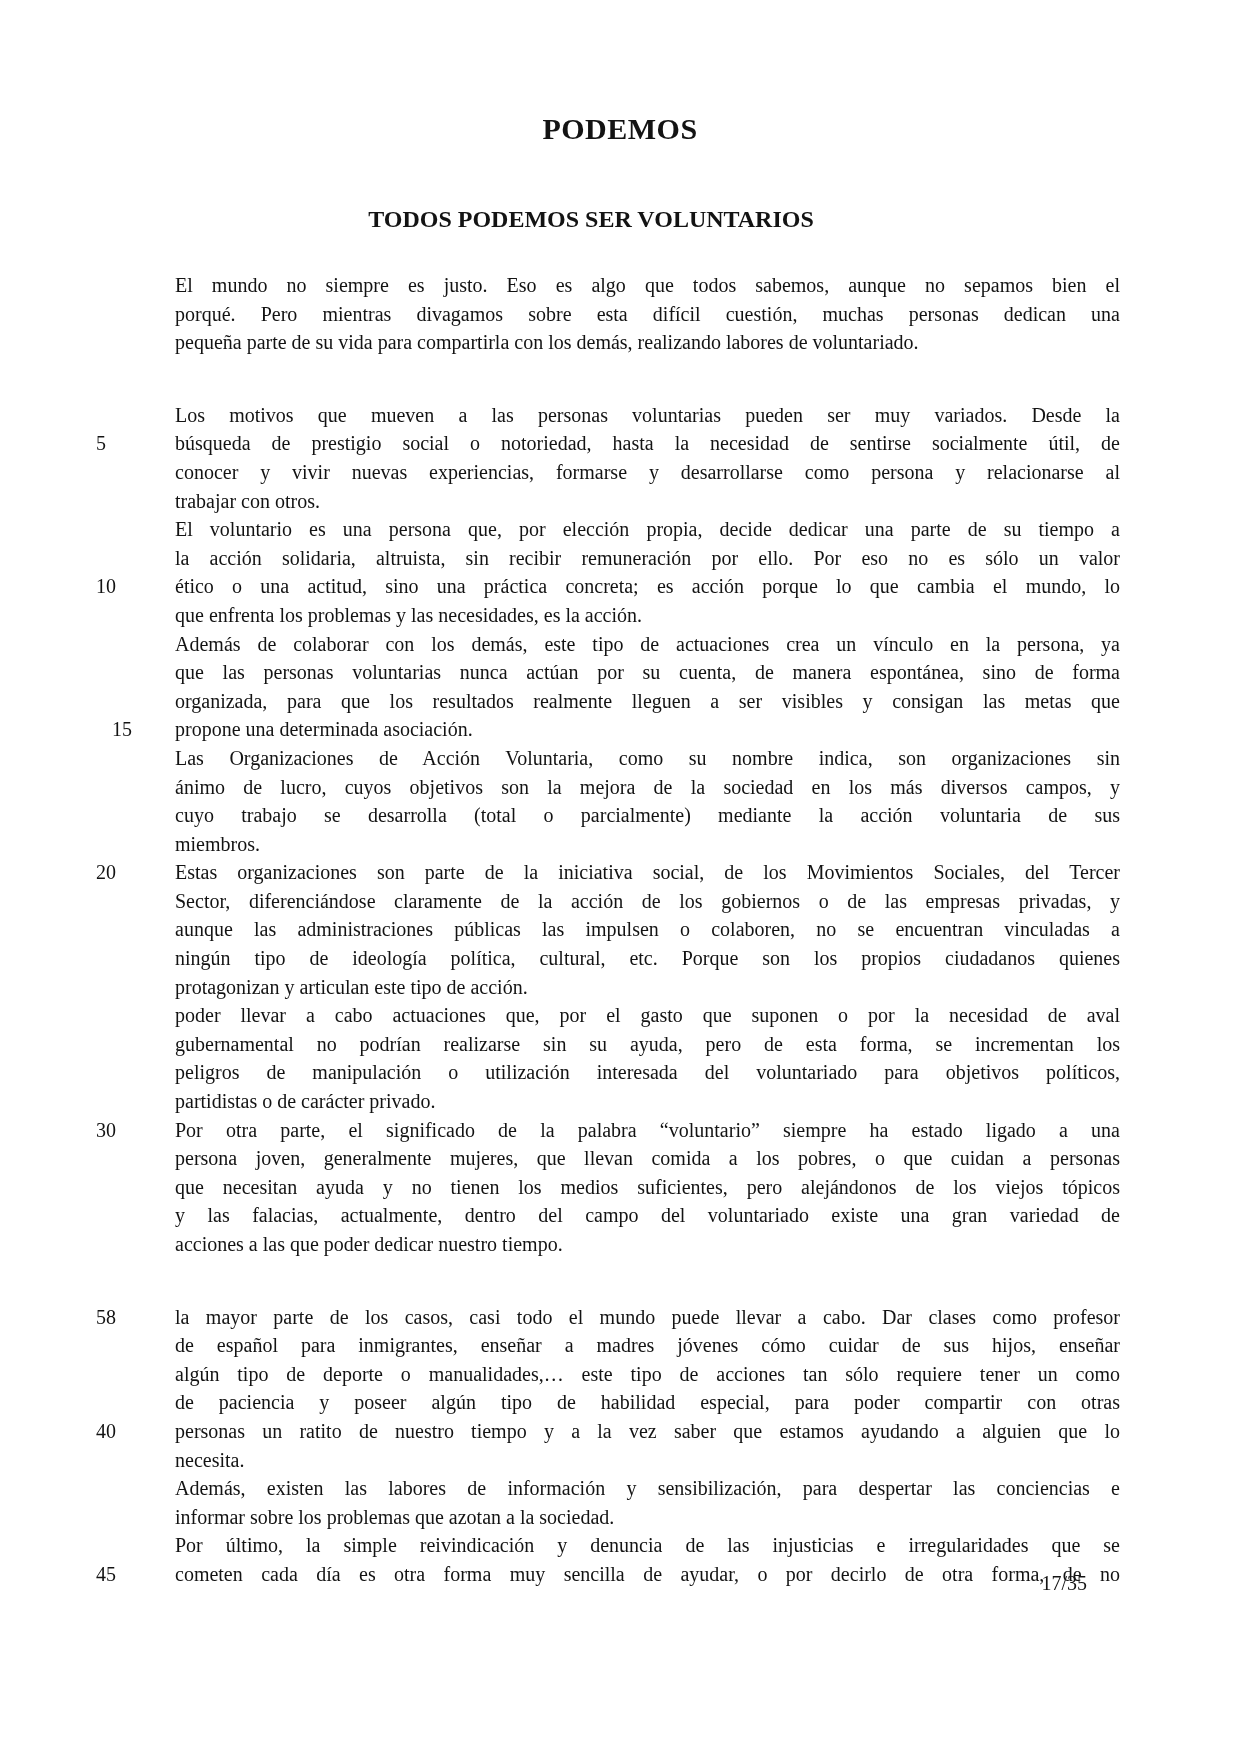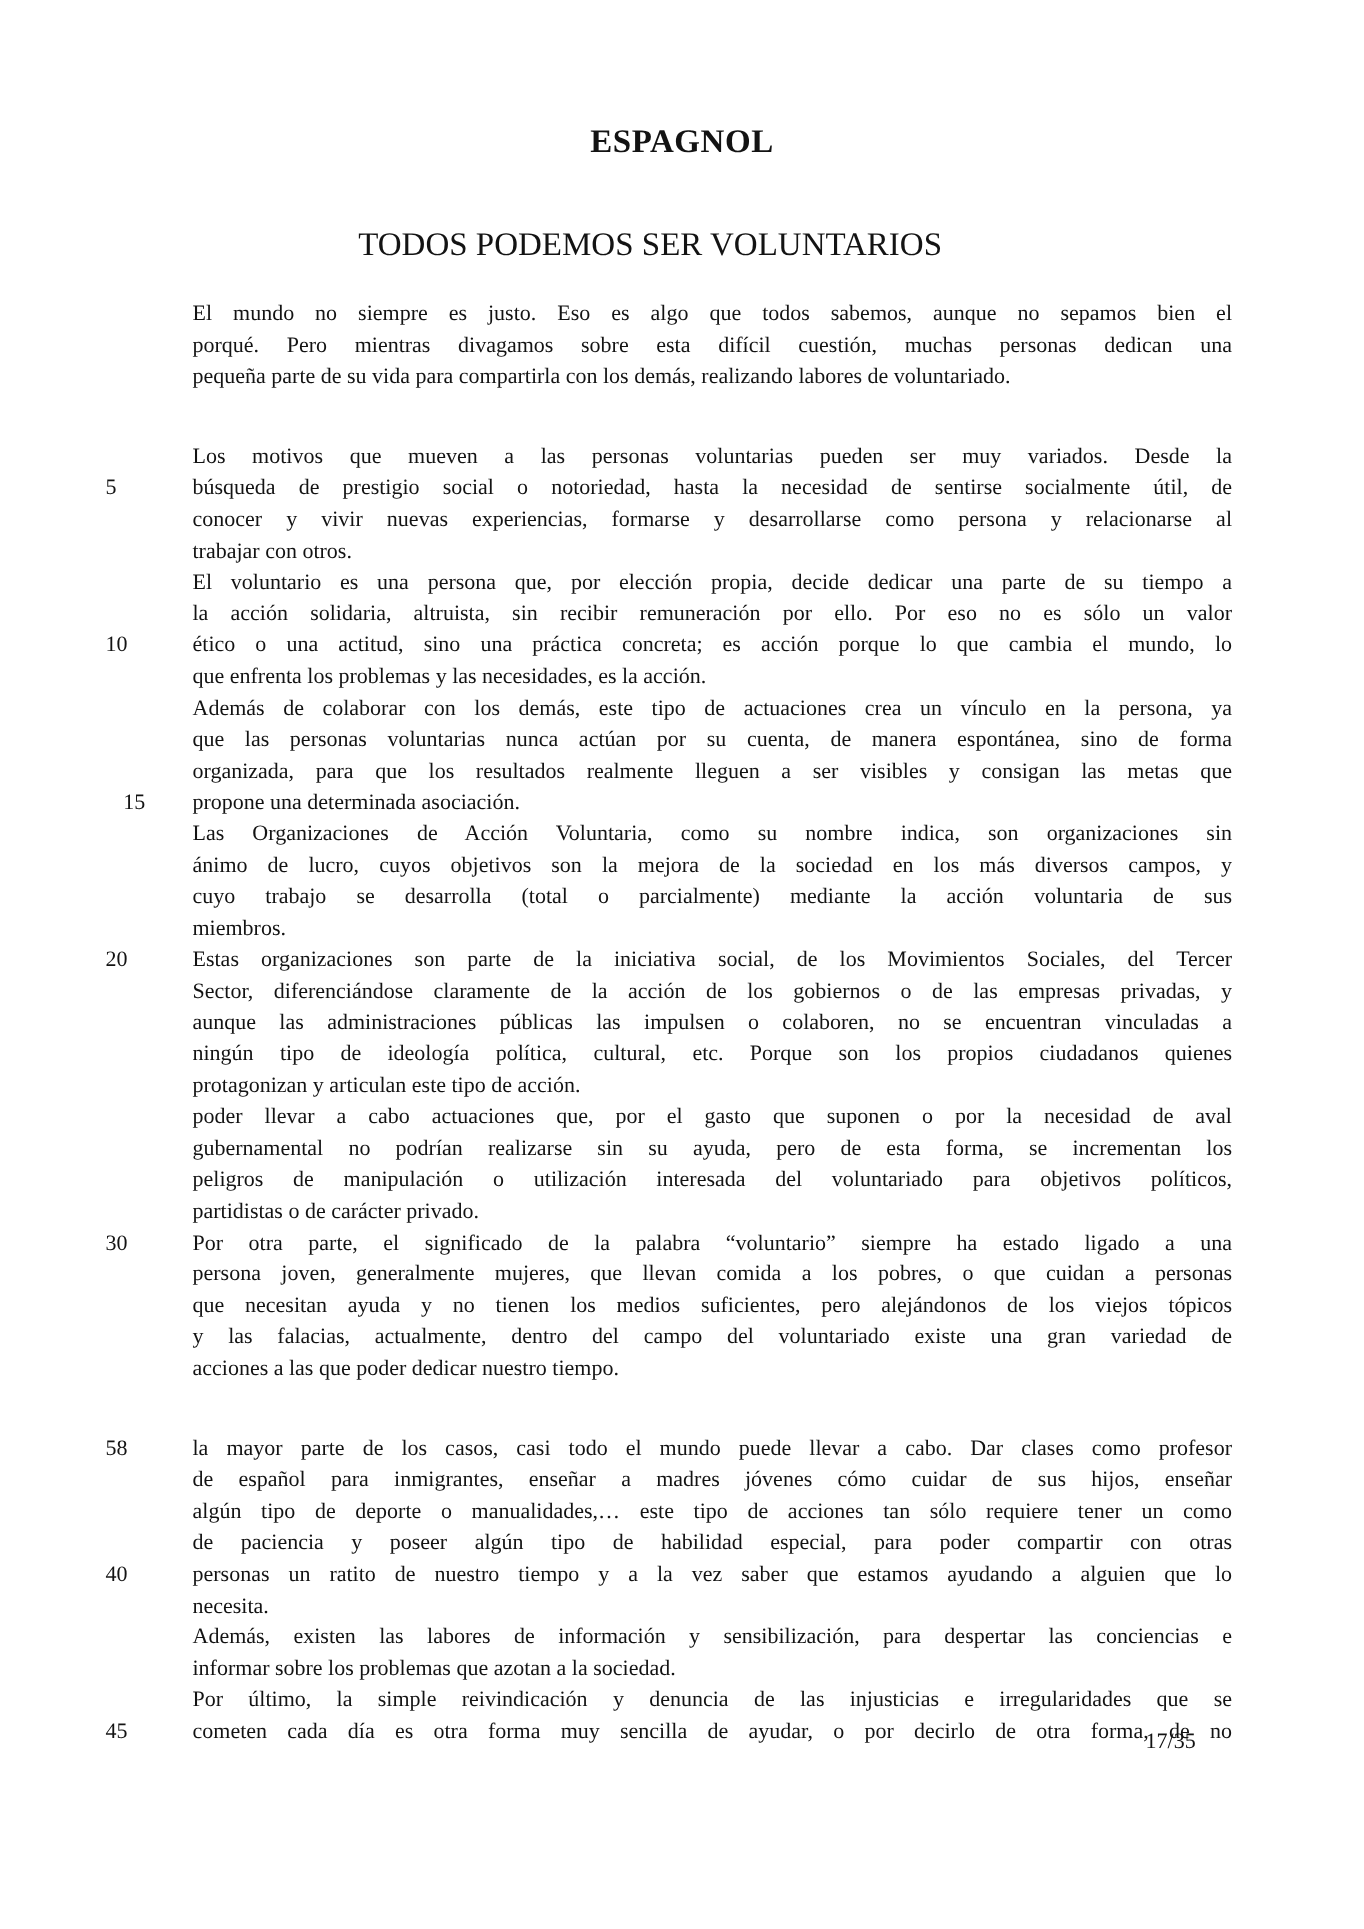--- a/index.html
+++ b/index.html
@@ -21,22 +21,22 @@
     font-size: 30px;
     font-weight: bold;
     letter-spacing: 0.5px;
   }
   .subtitle {
     position: absolute;
     top: 206px;
     left: 0;
     width: 1182px;
     text-align: center;
-    font-size: 30px;
-    font-weight: normal;
+    font-size: 24px;
+    font-weight: bold;
   }
   .body-text {
     position: absolute;
     left: 175px;
     top: 271px;
     width: 945px;
     font-size: 20px;
     line-height: 28.6px;
   }
   .line { position: relative; }
@@ -55,21 +55,21 @@
     position: absolute;
     top: 1572px;
     right: 153px;
     font-size: 20px;
   }
 </style>
 </head>
 <body>
 
 <div class="page">
-  <div class="title">ESPAGNOL</div>
+  <div class="title">PODEMOS</div>
   <div class="subtitle">TODOS PODEMOS SER VOLUNTARIOS</div>
   <div class="body-text">
       <div class="line just"><span>El mundo no siempre es justo. Eso es algo que todos sabemos, aunque no sepamos bien el</span></div>
       <div class="line just"><span>porqué. Pero mientras divagamos sobre esta difícil cuestión, muchas personas dedican una</span></div>
       <div class="line"><span>pequeña parte de su vida para compartirla con los demás, realizando labores de voluntariado.</span></div>
       <div class="line just gap"><span>Los motivos que mueven a las personas voluntarias pueden ser muy variados. Desde la</span></div>
       <div class="line just"><span class="lnum">5</span><span>búsqueda de prestigio social o notoriedad, hasta la necesidad de sentirse socialmente útil, de</span></div>
       <div class="line just"><span>conocer y vivir nuevas experiencias, formarse y desarrollarse como persona y relacionarse al</span></div>
       <div class="line"><span>trabajar con otros.</span></div>
       <div class="line just"><span>El voluntario es una persona que, por elección propia, decide dedicar una parte de su tiempo a</span></div>

